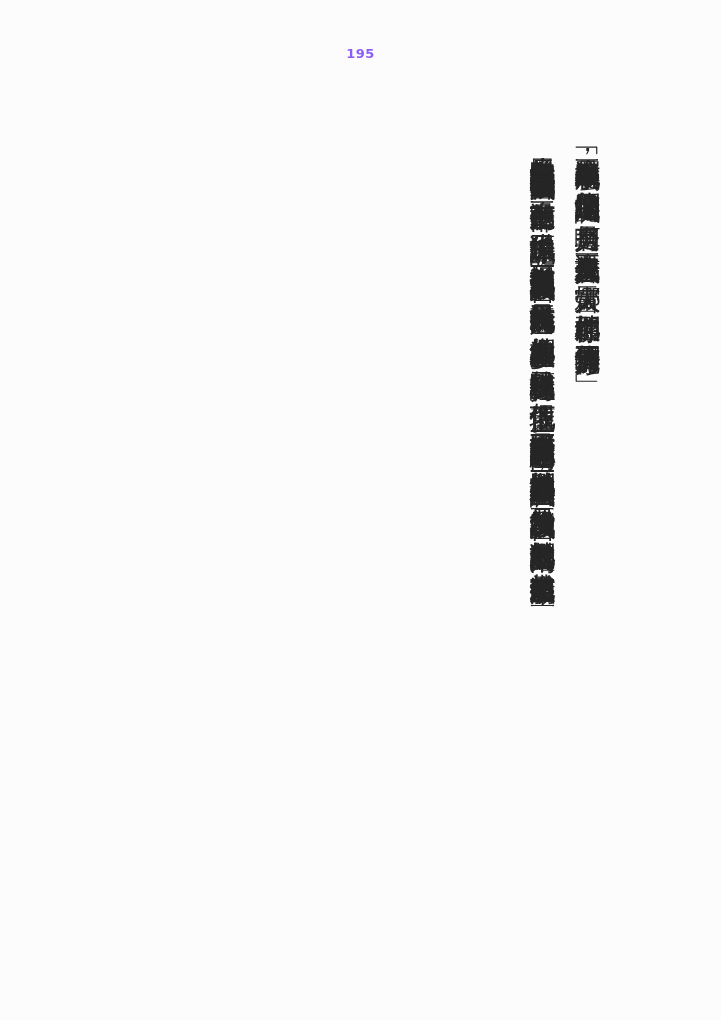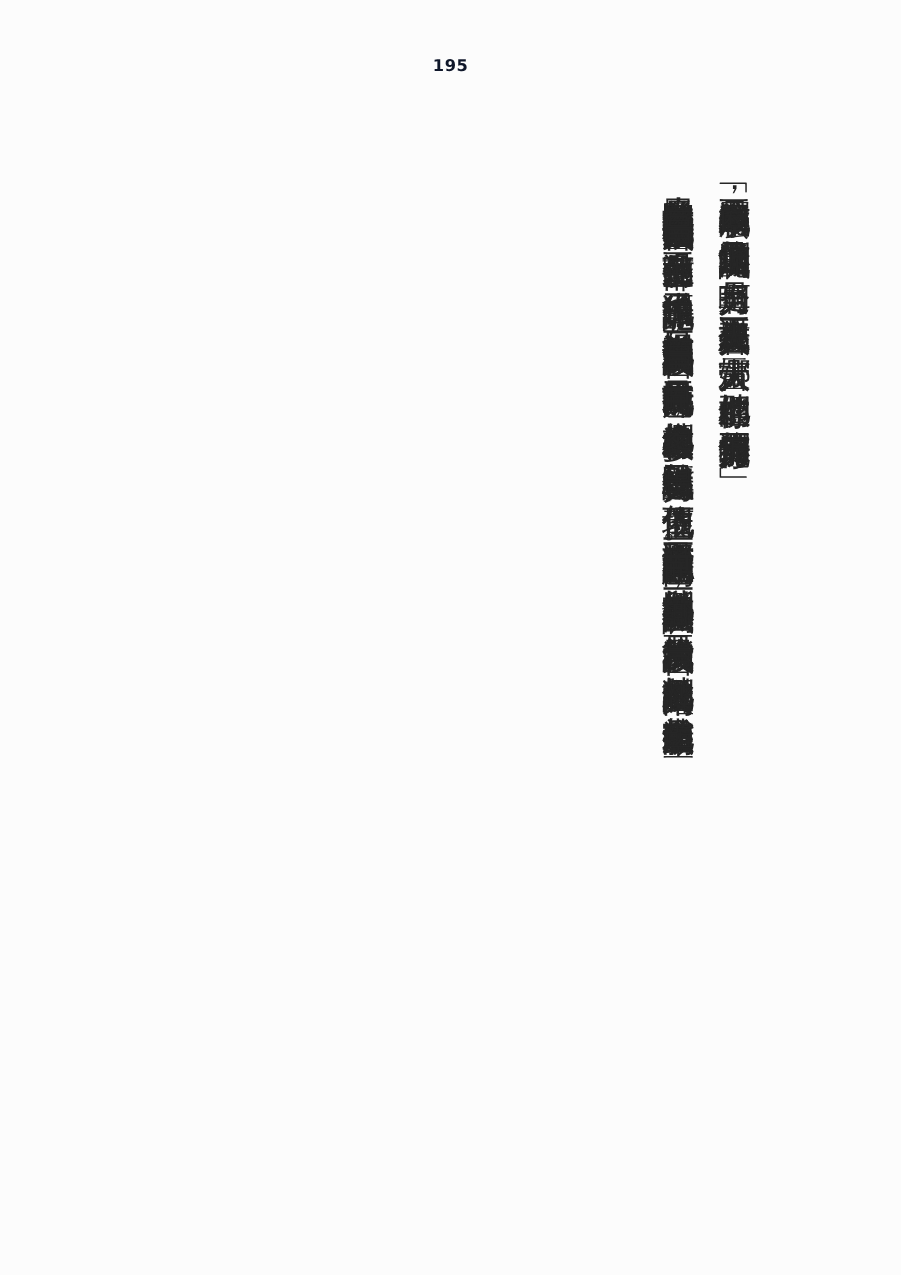--- a/index.html
+++ b/index.html
@@ -21,21 +21,21 @@
   }
   .page-number {
     position: absolute;
     top: 46px;
     left: 0;
     width: 721px;
     text-align: center;
     font-family: "DejaVu Sans", "Liberation Sans", sans-serif;
     font-size: 13px;
     font-weight: bold;
-    color: #0f172a;
+    color: #8b5cf6;
     letter-spacing: 0.5px;
   }
   .vertical-text {
     position: absolute;
     top: 86px;
     right: 111px;
     height: 864px;
     writing-mode: vertical-rl;
     text-orientation: mixed;
     font-size: 26px;

